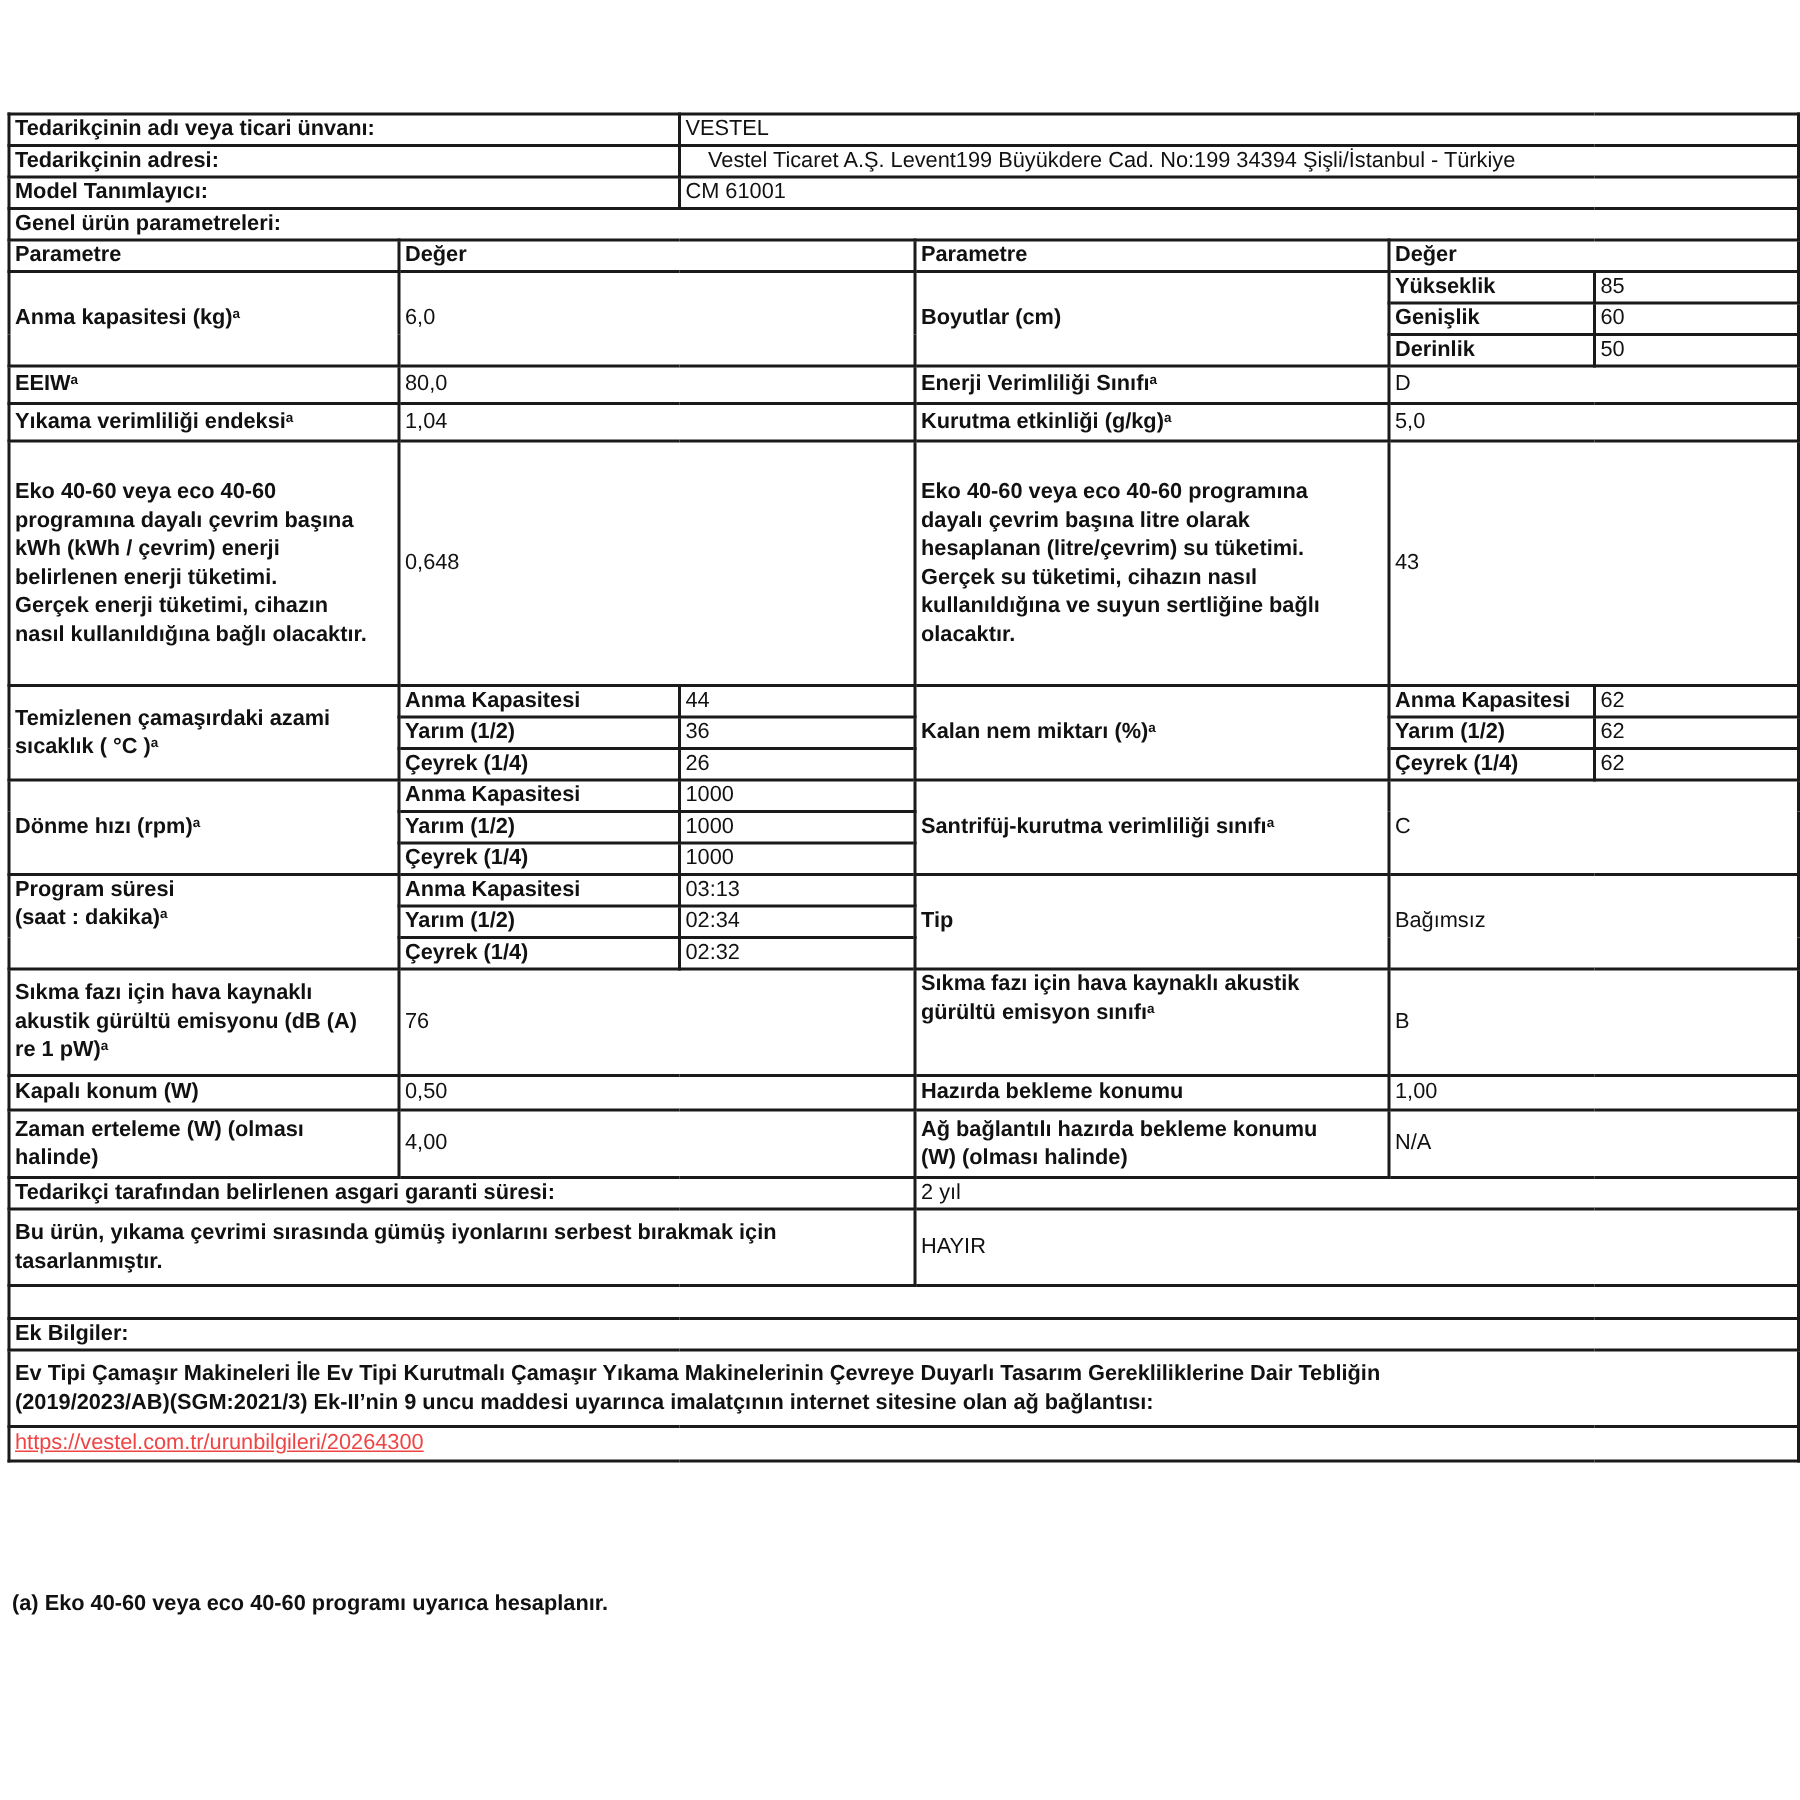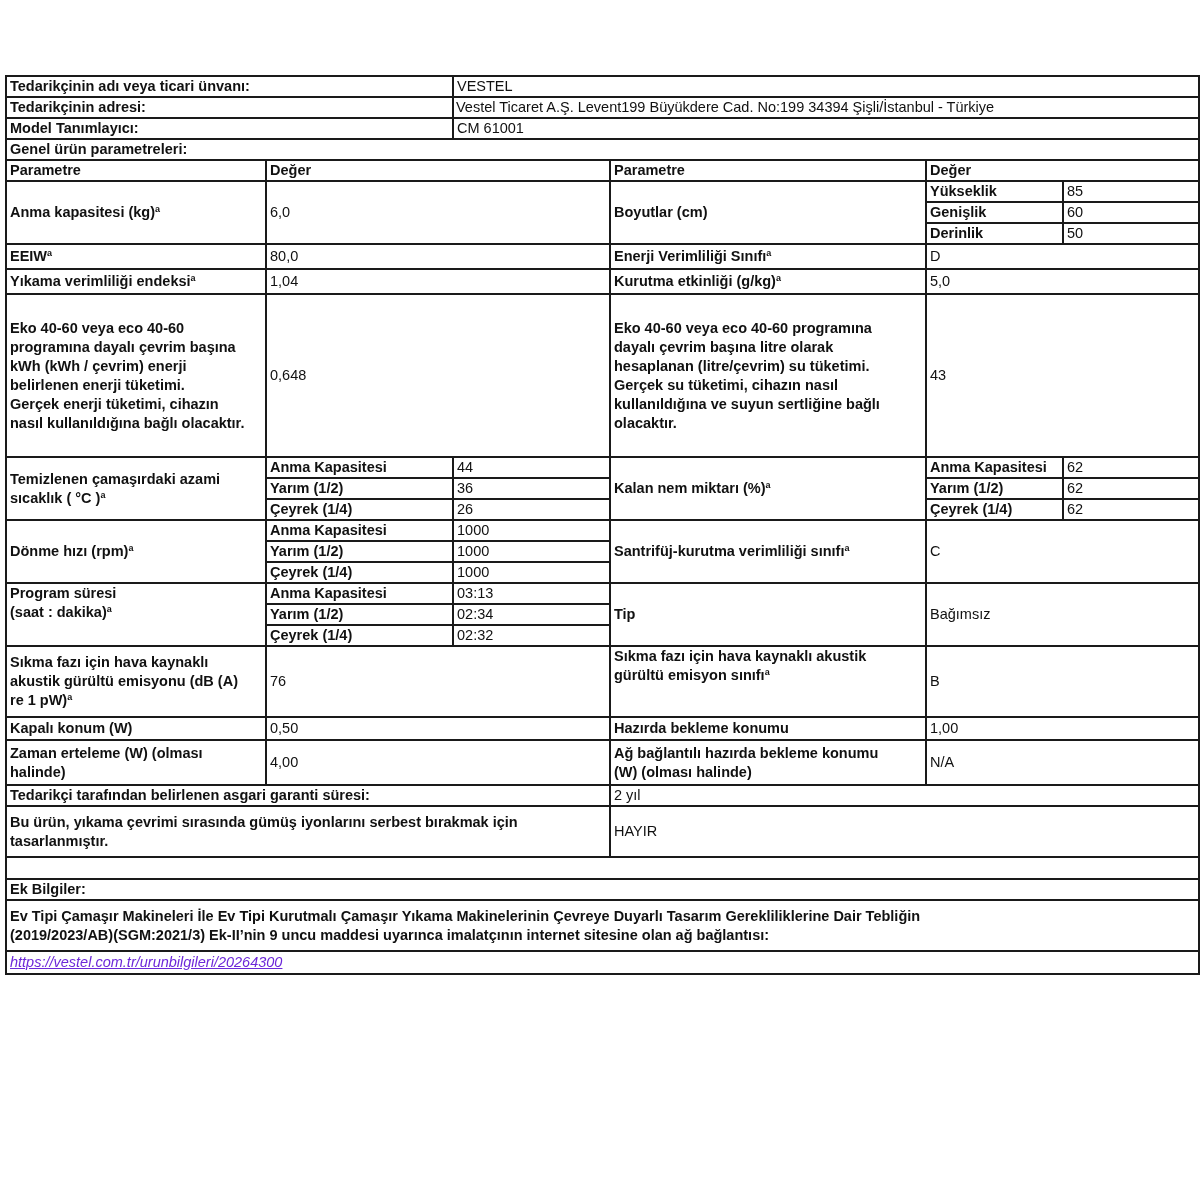--- a/index.html
+++ b/index.html
@@ -6,21 +6,21 @@
   body { width:1200px; height:1200px; position:relative; overflow:hidden;
          font-family:"Liberation Sans", "DejaVu Sans", sans-serif; color:#111; }
   #sheet { position:absolute; left:5px; top:75px; width:1193px; }
   table.t { border-collapse:collapse; width:1193px; table-layout:fixed; font-size:14.5px;border-radius:22px; }
   table.t td { border:2px solid #1a1a1a; padding:0 3px; height:19px; line-height:19px;
                vertical-align:middle; overflow:hidden; white-space:nowrap; }
   td.c { }
   td.b { font-weight:bold; }
   td.wrap { white-space:normal; line-height:23.5px; }
   sup { font-size:9px; vertical-align:top; position:relative; top:-3px; }
-  .link { text-decoration:underline; color:#6d28d9;font-style:italic; }
+  .link { text-decoration:underline; color:#ef4444; }
   #notes { position:absolute; left:8px; top:1058px; font-size:14.5px; font-weight:bold; line-height:23.5px; white-space:nowrap; }
   tr.h23 td { height:19px; }
   tr.h22 td { height:18px; }
 </style>
 </head>
 <body>
 
 <div id="sheet">
 <table class="t">
   <colgroup>
@@ -32,21 +32,21 @@
         <col style="width:136px">
   </colgroup>
 
   <tbody>
         <tr class="h23">
     <td class="b" colspan="2">Tedarikçinin adı veya ticari ünvanı:</td>
     <td class="c" colspan="4">VESTEL</td>
   </tr>
   <tr class="h23">
     <td class="b" colspan="2">Tedarikçinin adresi:</td>
-    <td colspan="4" style="text-align:left;padding-left:2px">Vestel Ticaret A.Ş. Levent199 Büyükdere Cad. No:199 34394 Şişli/İstanbul - Türkiye</td>
+    <td colspan="4" style="text-align:left;padding-left:18px">Vestel Ticaret A.Ş. Levent199 Büyükdere Cad. No:199 34394 Şişli/İstanbul - Türkiye</td>
   </tr>
   <tr class="h23">
     <td class="b" colspan="2">Model Tanımlayıcı:</td>
     <td class="c" colspan="4">CM 61001</td>
   </tr>
   <tr class="h23">
     <td class="b" colspan="6">Genel ürün parametreleri:</td>
   </tr>
   <tr class="h23">
     <td class="b">Parametre</td>
@@ -227,13 +227,14 @@
   <tr>
     <td colspan="6" style="height:21px">
       <span class="link">https://vestel.com.tr/urunbilgileri/20264300</span>
     </td>
   </tr>
 </tbody>
     </table>
 </div>
 
 <div id="notes">
+  <div>(a) Eko 40-60 veya eco 40-60 programı  uyarıca hesaplanır.</div>
 </div>
 
 </body></html>

